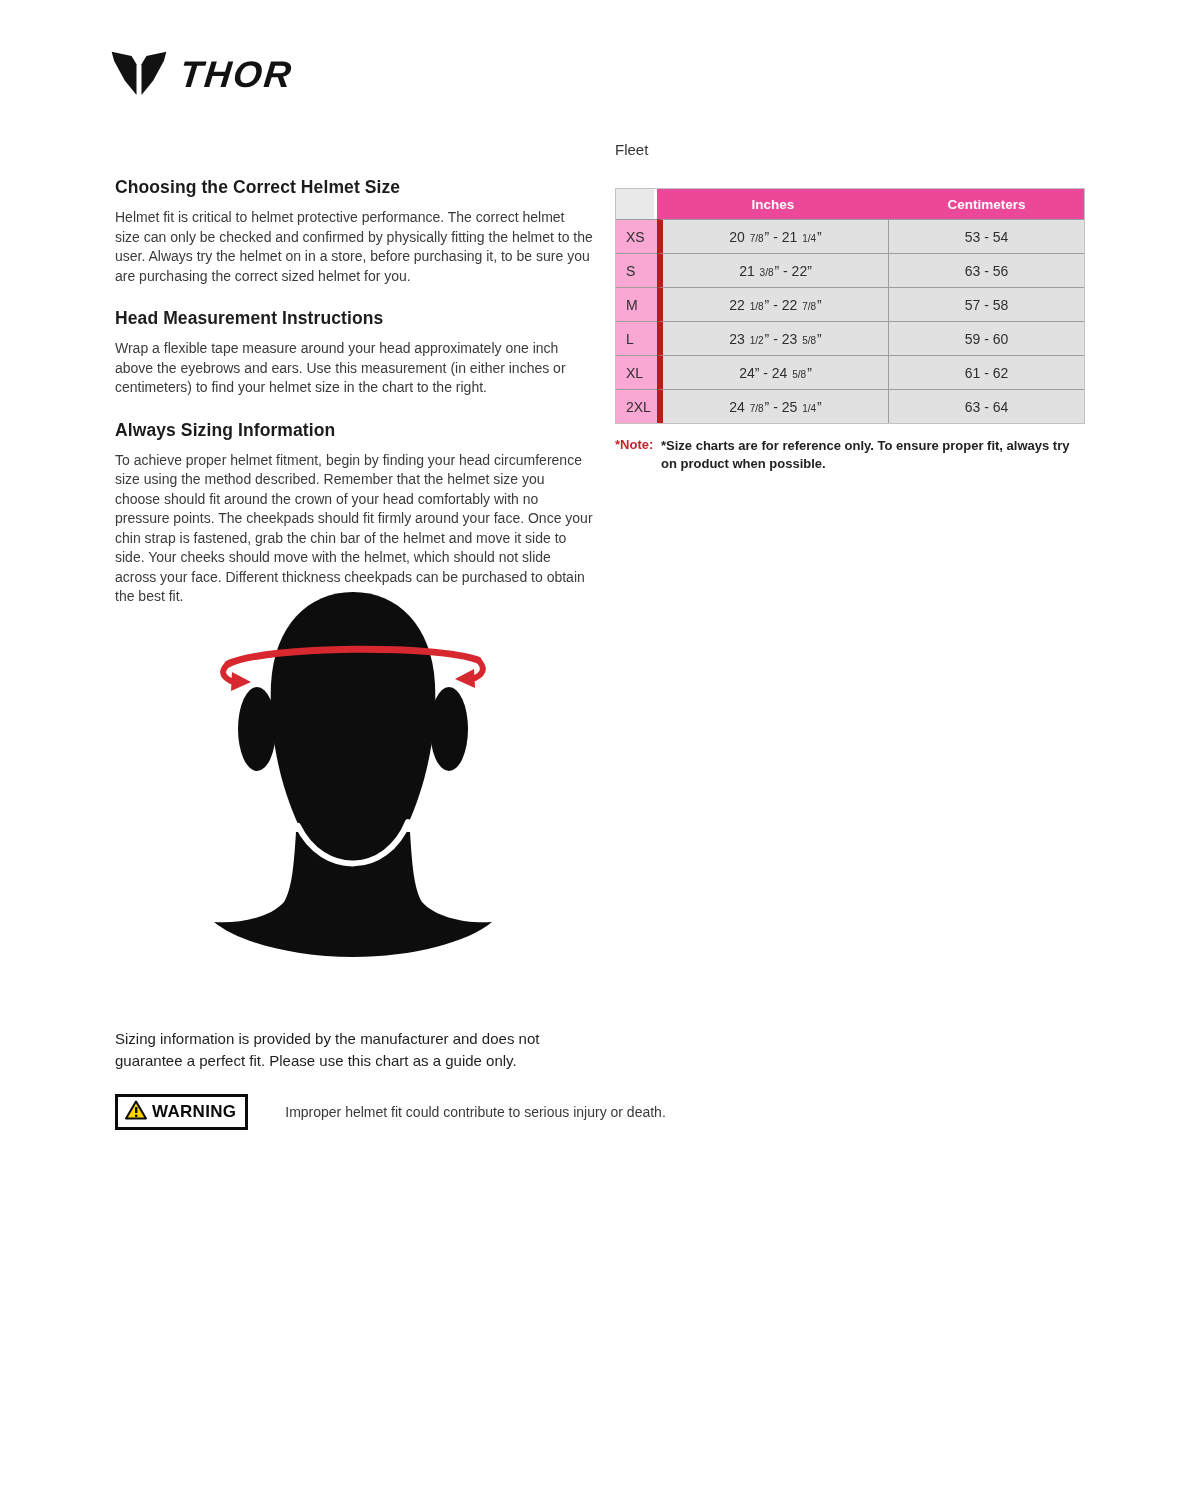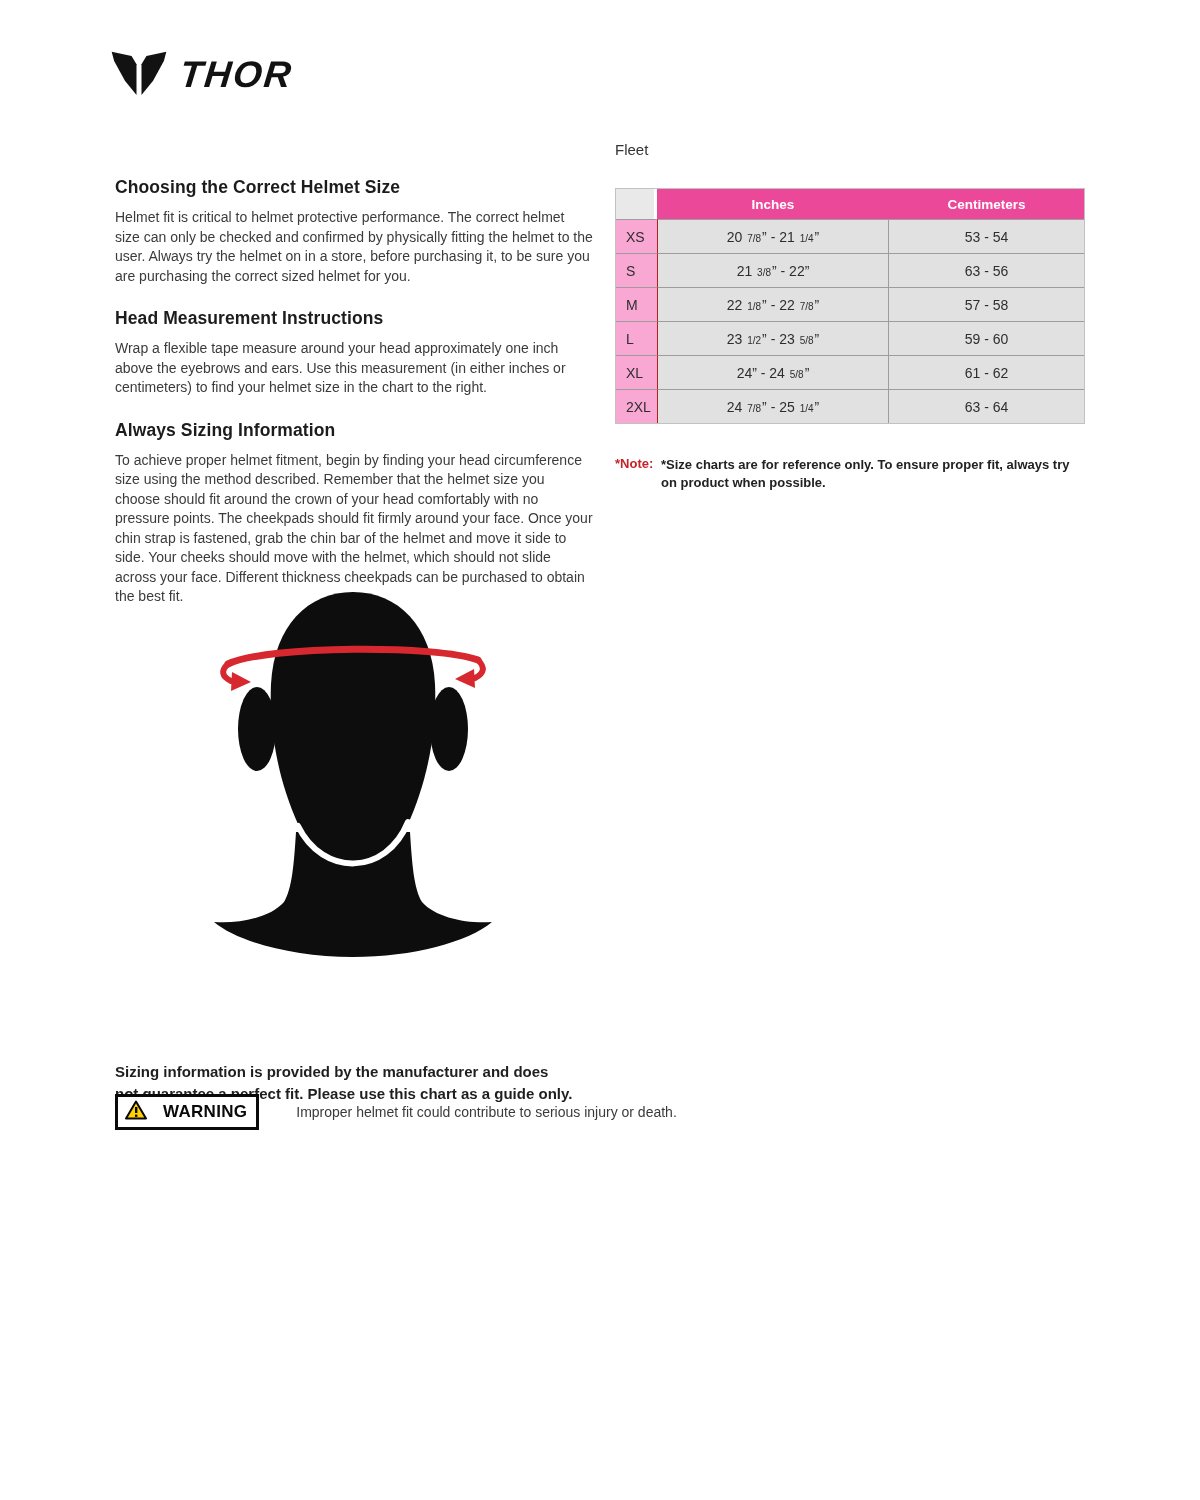--- a/index.html
+++ b/index.html
@@ -46,41 +46,41 @@
   .size-table th {
     height: 30px; background: #ec4899; color: #ffffff;
     font-size: 13.5px; font-weight: bold; text-align: center;
   }
   .size-table th.corner { background: #e9e9e9; border-right: 3px solid #ffffff; }
   .size-table td {
     height: 34px; font-size: 14px; color: #2e2e2e;
     border-top: 1px solid #9d9d9d; text-align: center; background: #e1e1e1;
   }
   .size-table td.size { background: #f9a8d4; text-align: left; padding-left: 10px; }
-  .size-table td.in { border-left: 1px solid #b91c1c; border-right: 1px solid #9d9d9d; }
+  .size-table td.in { border-left: 6px solid #b91c1c; border-right: 1px solid #9d9d9d; }
   .frac { font-size: 10px; padding: 0 1px; }
 
-  .note-row { display: flex; margin-top: 32px; }
+  .note-row { display: flex; margin-top: 13px; }
   .note-label { width: 46px; flex: none; font-size: 13px; font-weight: bold; color: #c4232b; }
   .note-text  { width: 410px; font-size: 13px; font-weight: bold; color: #222222; line-height: 17.5px; }
 
   
   .figure { position: absolute; left: 208px; top: 584px; width: 290px; height: 384px; }
 
   
   .disclaimer {
     position: absolute; left: 115px; top: 1028px; width: 460px;
-    font-size: 15px; font-weight: bold; color: #1f1f1f; line-height: 21.5px; margin-top: 33px;
+    font-size: 15px; font-weight: normal; color: #1f1f1f; line-height: 21.5px;
   }
   .warning-row { position: absolute; left: 115px; top: 1094px; display: flex; align-items: center; }
   .warning-box {
     border: 3px solid #0a0a0a; background: #ffffff; padding: 3px 9px 3px 7px;
     display: flex; align-items: center; gap: 5px;
   }
-  .warning-label { font-size: 17px; font-weight: bold; color: #0a0a0a; letter-spacing: 0.3px; margin-left: 11px; }
+  .warning-label { font-size: 17px; font-weight: bold; color: #0a0a0a; letter-spacing: 0.3px; }
   .warning-text { margin-left: 37px; font-size: 14px; color: #3a3a3a; }
 </style>
 </head>
 <body>
 
 <div class="page">
 
   <div class="logo">
     <span>
       <svg width="58" height="50" viewBox="0 0 70 60">

